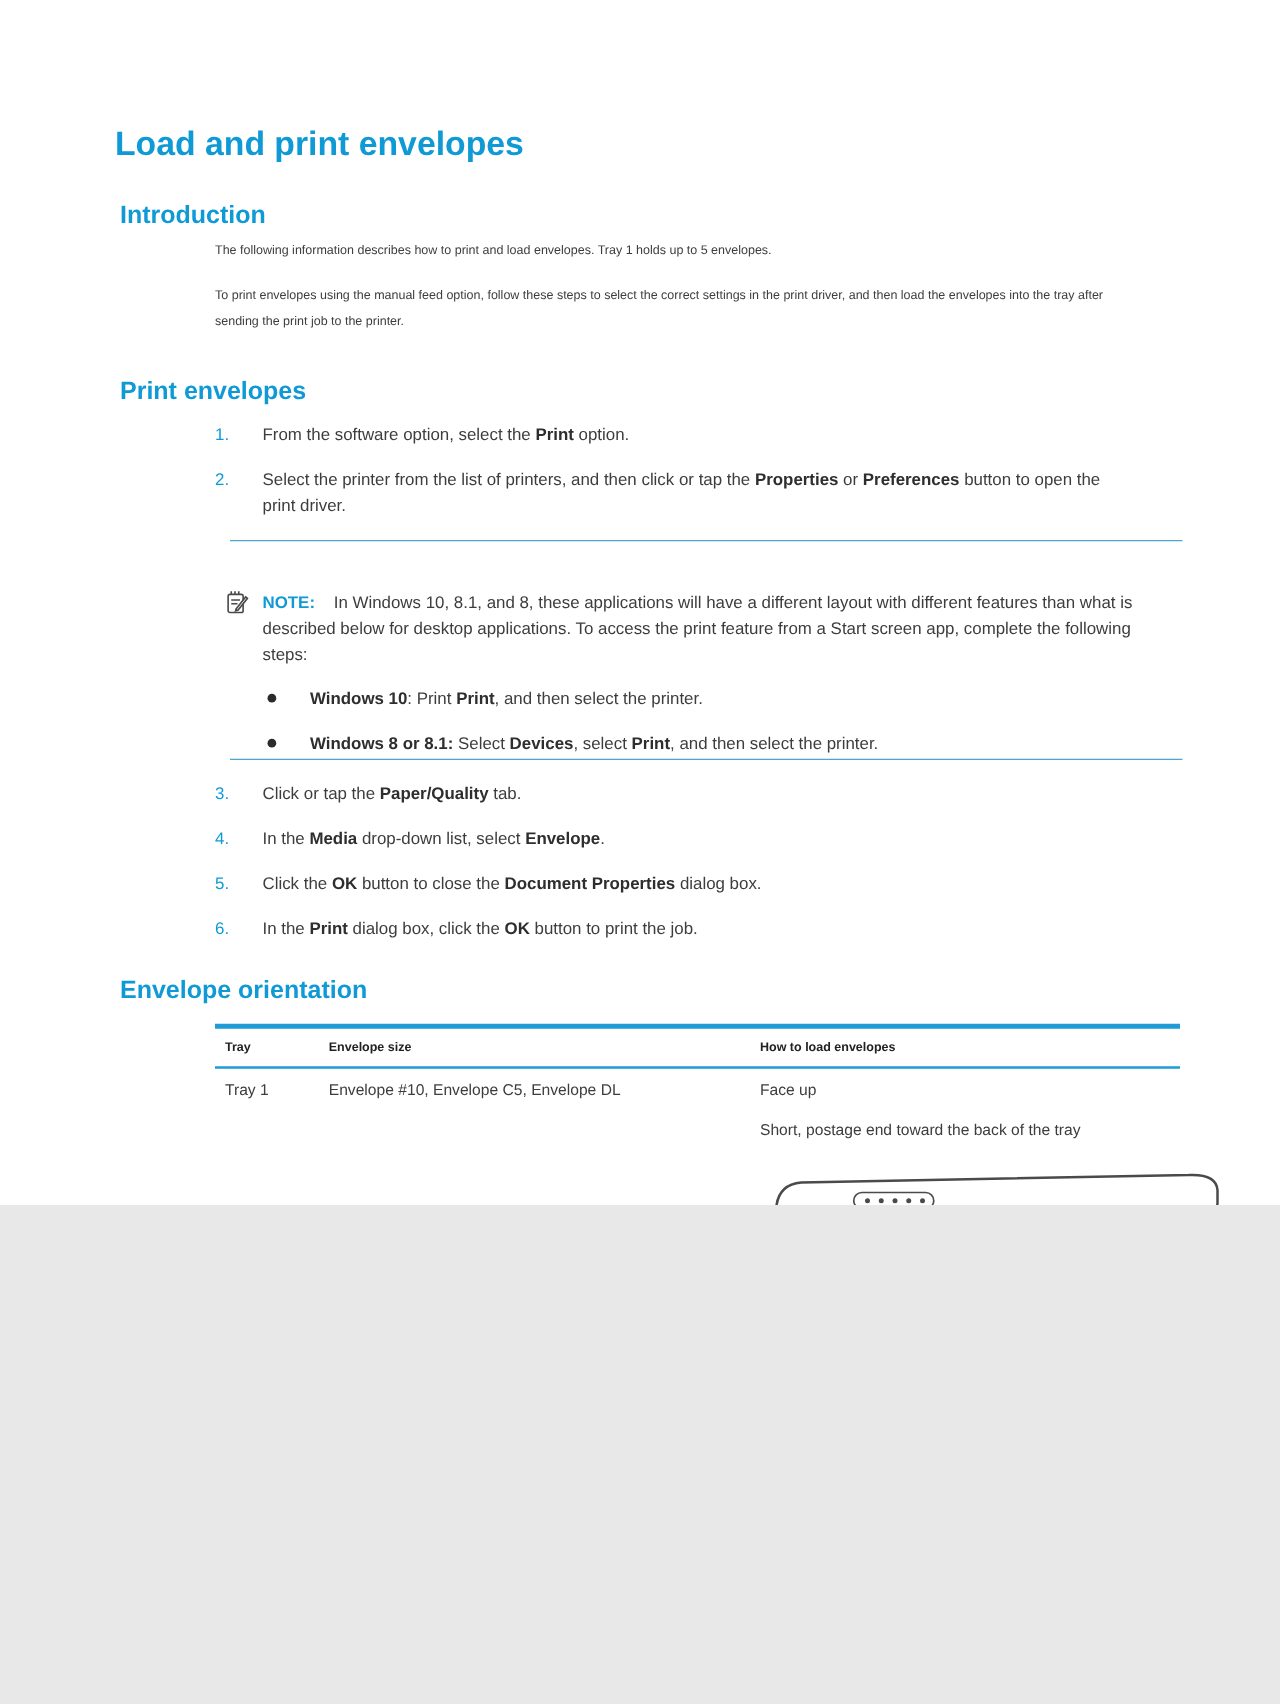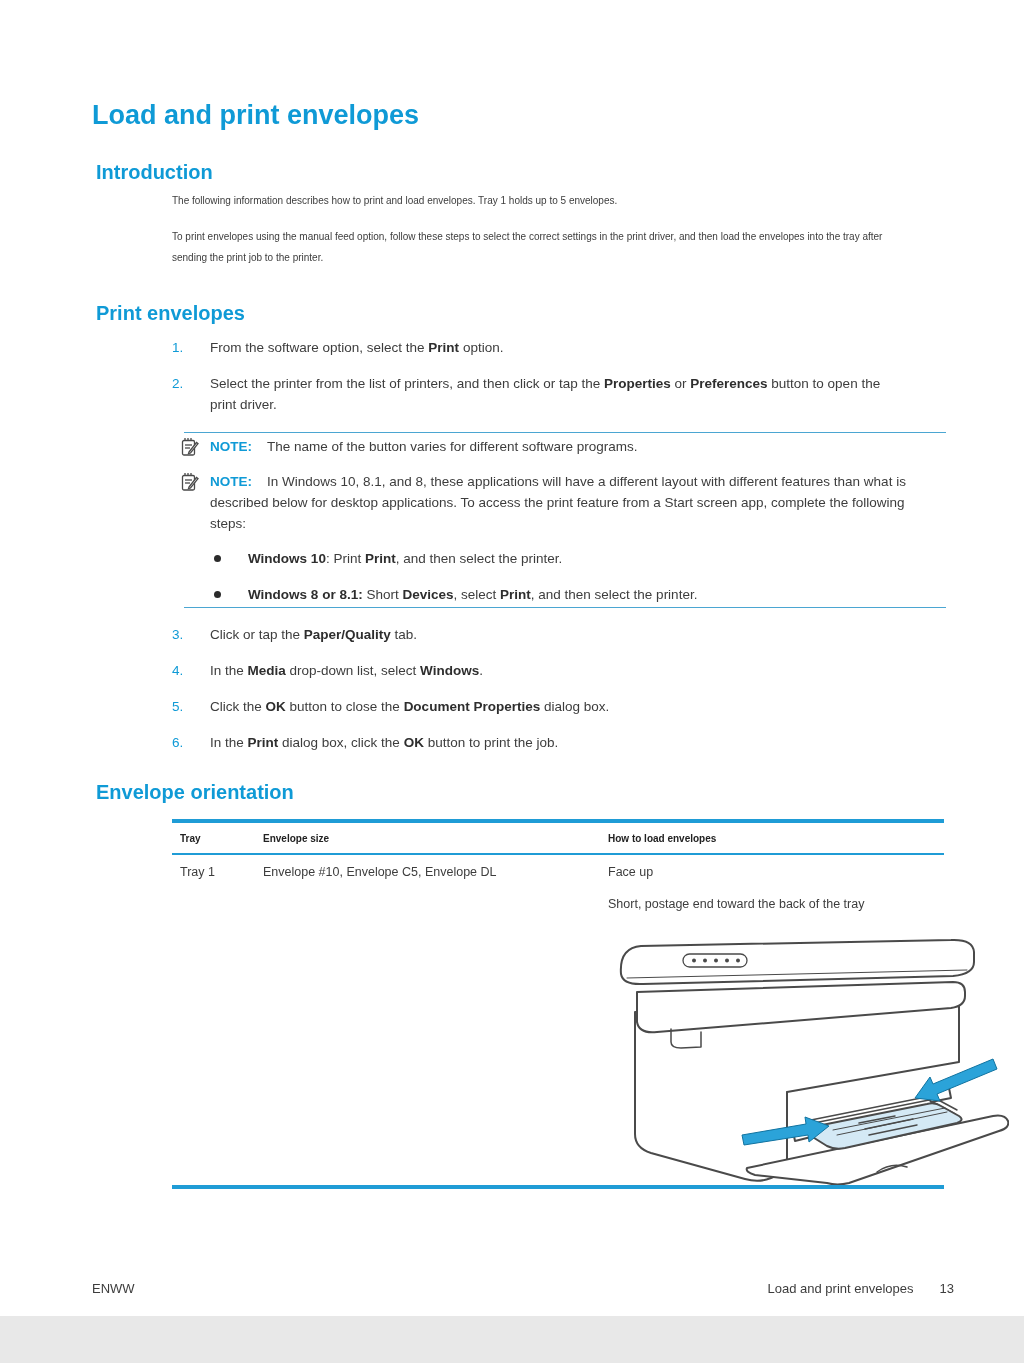--- a/index.html
+++ b/index.html
@@ -1,18 +1,18 @@
 <!DOCTYPE html>
 <html><head>
 <meta charset="utf-8">
 <style>
   html,body{margin:0;padding:0;background:#e8e8e8;}
   .page{
     position:relative;
-    width:1024px;height:1316px;
+    width:1024px;height:964px;
     margin:0 auto;
     background:#ffffff;
     font-family:"Liberation Sans", sans-serif;
     color:#3d3d3d;
     overflow:hidden;
   }
   .abs{position:absolute;}
   h1.title{
     position:absolute;left:92px;top:99px;margin:0;
     font-size:27px;line-height:32px;font-weight:700;
@@ -64,34 +64,20 @@
     <span class="step-num">1.</span>
     <span class="step-text"><span>From the software option, select the </span><span class="bold">Print</span><span> option.</span></span>
   </div>
   <div class="step" style="top:373px">
     <span class="step-num">2.</span>
     <span class="step-text"><span>Select the printer from the list of printers, and then click or tap the </span><span class="bold">Properties</span><span> or </span><span class="bold">Preferences</span><span> button to open the print driver.</span></span>
   </div>
 
   <div class="rule-thin" style="top:432px"></div>
 
-  <div class="note" style="top:436px">
-    <span class="note-icon">
-      <svg width="18" height="20" viewBox="0 0 18 20" fill="none" stroke="#4a4a4a" stroke-width="1.3">
-        <rect x="1.5" y="3.5" width="12" height="14.5" rx="1.5"></rect>
-        <line x1="4" y1="3.5" x2="4" y2="1"></line>
-          <line x1="7" y1="3.5" x2="7" y2="1"></line>
-          <line x1="10" y1="3.5" x2="10" y2="1"></line>
-        <line x1="4" y1="8" x2="11" y2="8"></line>
-          <line x1="4" y1="11" x2="9" y2="11"></line>
-        <path d="M8 15 L15.5 5.5 L17 6.7 L9.5 16 L7.5 16.6 Z" fill="#ffffff"></path>
-      </svg>
-    </span>
-    <div class="note-body"><span class="note-label">NOTE:</span><span><span>The name of the button varies for different software programs.</span></span></div>
-  </div>
 
   <div class="note" style="top:471px">
     <span class="note-icon">
       <svg width="18" height="20" viewBox="0 0 18 20" fill="none" stroke="#4a4a4a" stroke-width="1.3">
         <rect x="1.5" y="3.5" width="12" height="14.5" rx="1.5"></rect>
         <line x1="4" y1="3.5" x2="4" y2="1"></line>
           <line x1="7" y1="3.5" x2="7" y2="1"></line>
           <line x1="10" y1="3.5" x2="10" y2="1"></line>
         <line x1="4" y1="8" x2="11" y2="8"></line>
           <line x1="4" y1="11" x2="9" y2="11"></line>
@@ -100,32 +86,32 @@
     </span>
     <div class="note-body"><span class="note-label">NOTE:</span><span><span>In Windows 10, 8.1, and 8, these applications will have a different layout with different features than what is described below for desktop applications. To access the print feature from a Start screen app, complete the following steps:</span></span></div>
   </div>
 
   <div class="bullet" style="top:548px">
     <span class="bullet-dot"></span>
     <span><span class="bold">Windows 10</span><span>: Print </span><span class="bold">Print</span><span>, and then select the printer.</span></span>
   </div>
   <div class="bullet" style="top:584px">
     <span class="bullet-dot"></span>
-    <span><span class="bold">Windows 8 or 8.1:</span><span> Short </span><span class="bold">Devices</span><span>, select </span><span class="bold">Print</span><span>, and then select the printer.</span></span>
+    <span><span class="bold">Windows 8 or 8.1:</span><span> Select </span><span class="bold">Devices</span><span>, select </span><span class="bold">Print</span><span>, and then select the printer.</span></span>
   </div>
 
   <div class="rule-thin" style="top:607px"></div>
 
   <div class="step" style="top:624px">
     <span class="step-num">3.</span>
     <span class="step-text"><span>Click or tap the </span><span class="bold">Paper/Quality</span><span> tab.</span></span>
   </div>
   <div class="step" style="top:660px">
     <span class="step-num">4.</span>
-    <span class="step-text"><span>In the </span><span class="bold">Media</span><span> drop-down list, select </span><span class="bold">Windows</span><span>.</span></span>
+    <span class="step-text"><span>In the </span><span class="bold">Media</span><span> drop-down list, select </span><span class="bold">Envelope</span><span>.</span></span>
   </div>
   <div class="step" style="top:696px">
     <span class="step-num">5.</span>
     <span class="step-text"><span>Click the </span><span class="bold">OK</span><span> button to close the </span><span class="bold">Document Properties</span><span> dialog box.</span></span>
   </div>
   <div class="step" style="top:732px">
     <span class="step-num">6.</span>
     <span class="step-text"><span>In the </span><span class="bold">Print</span><span> dialog box, click the </span><span class="bold">OK</span><span> button to print the job.</span></span>
   </div>
 

